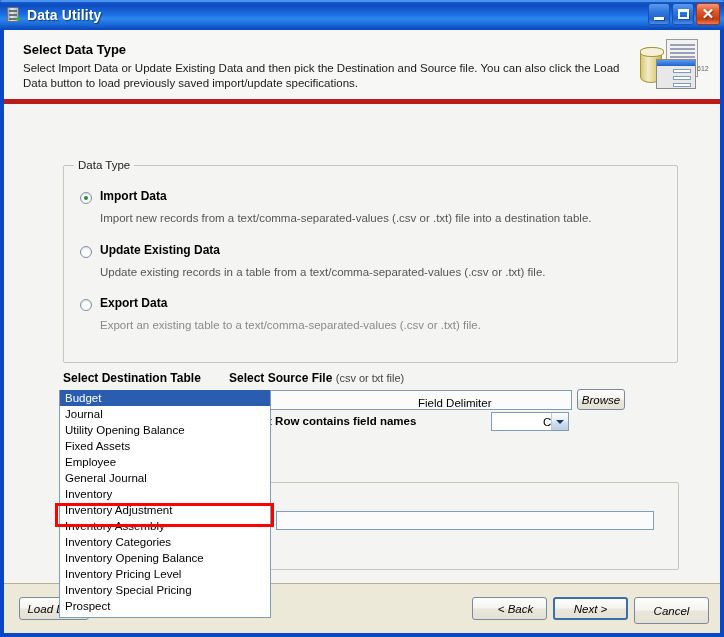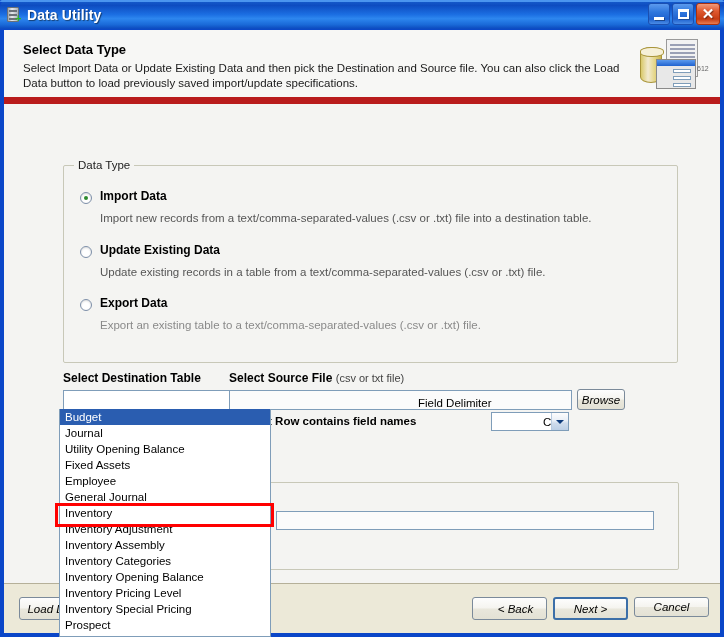--- a/index.html
+++ b/index.html
@@ -95,21 +95,21 @@
     background: #f4f4f2;
     border-left: 0px;
     overflow: hidden;
   }
 
   
   #header-band {
     position: absolute; left: 0; top: 0;
     width: 716px; height: 74px;
     background: #f7f7f5;
-    border-bottom: 7px solid #b91c1c;
+    border-bottom: 5px solid #b91c1c;
   }
   #header-title {
     position: absolute; left: 19px; top: 12px;
     font-size: 13px; font-weight: bold; color: #000;
   }
   #header-desc {
     position: absolute; left: 19px; top: 31px;
     width: 604px;
     font-size: 11.5px; color: #1a1a1a;
     line-height: 15px;
@@ -253,21 +253,21 @@
     position: absolute;
     left: 0; top: 553px;
     width: 716px; height: 50px;
     background: #ece9d8;
     border-top: 1px solid #b5b099;
   }
 
   
   #dropdown-list {
     position: absolute;
-    left: 59px; top: 409px;
+    left: 59px; top: 390px;
     width: 212px; height: 228px;
     background: #ffffff;
     border: 1px solid #7f9db9;
     border-top: none;
     overflow: hidden;
     z-index: 50;
   }
   .dd-item {
     height: 16px;
     line-height: 16px;
@@ -459,21 +459,21 @@
     <div class="groupbox" id="grp-lower">
       <span class="legend"></span>
       <input class="xp-input" type="text" style="left: 6px; top: 28px; width: 378px; height: 19px;" value="">
     </div>
 
     <div id="bottom-bar">
       <div class="xp-button" style="left:15px; top:13px; width:70px; height:23px;">Load Data</div>
 
       <div class="xp-button" style="left:468px; top:13px; width:75px; height:23px;padding-left:12px;">&lt; Back</div>
       <div class="xp-button default" style="left:549px; top:13px; width:75px; height:23px;">Next &gt;</div>
-      <div class="xp-button" style="left:630px; top:13px; width:75px; height:20px;">Cancel</div>
+      <div class="xp-button" style="left:630px; top:13px; width:75px; height:27px;">Cancel</div>
     </div>
 
   </div>
 
   <div id="dropdown-list">
       <div class="dd-item selected">Budget</div>
       <div class="dd-item">Journal</div>
       <div class="dd-item">Utility Opening Balance</div>
       <div class="dd-item">Fixed Assets</div>
       <div class="dd-item">Employee</div>

